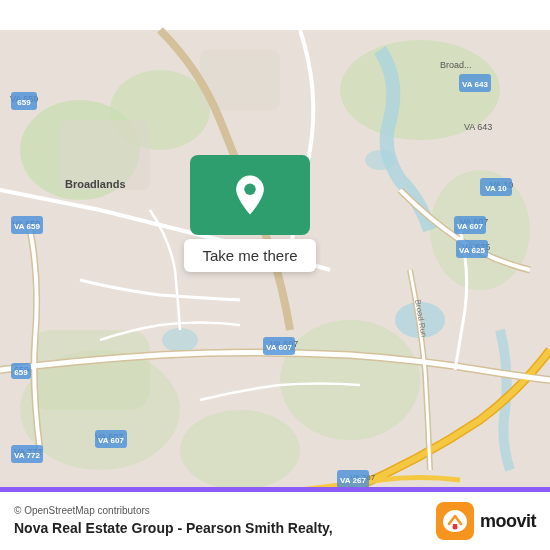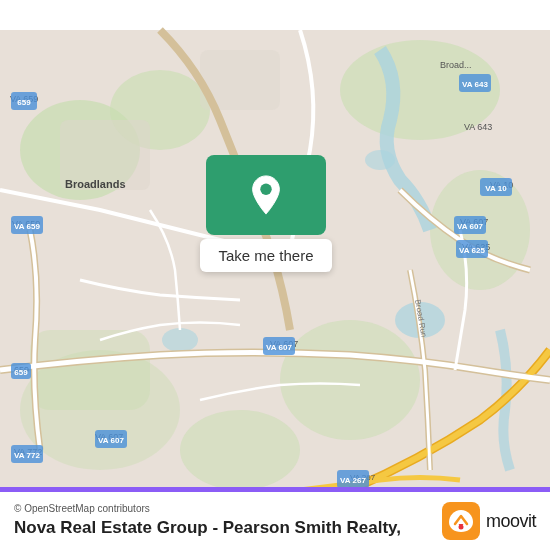--- a/index.html
+++ b/index.html
@@ -21,21 +21,21 @@
     #map-bg {
       width: 100%;
       height: 100%;
       position: absolute;
       top: 0; left: 0;
     }
 
     #popup {
       position: absolute;
       top: 155px;
-      left: 171px;
+      left: 155px;
       width: 190px;
       display: flex;
       flex-direction: column;
       align-items: center;
       z-index: 10;
     }
 
     #popup-box {
       background: #2e9e6e;
       border-radius: 8px;
@@ -83,21 +83,21 @@
       flex-direction: column;
     }
 
     #osm-credit {
       font-size: 10px;
       color: #555;
       margin-bottom: 4px;
     }
 
     #company-name {
-      font-size: 17px;
+      font-size: 14px;
       font-weight: 600;
       color: #222;
       line-height: 1.2;
     }
 
     #company-location {
       font-size: 13px;
       color: #444;
     }
 
@@ -107,21 +107,21 @@
       gap: 6px;
     }
 
     #moovit-icon {
       width: 38px;
       height: 38px;
     }
 
     #moovit-text {
       font-size: 18px;
-      font-weight: 400;
+      font-weight: 700;
       color: #1a1a1a;
       letter-spacing: -0.5px;
     }
   </style>
 </head>
 <body>
 
 <div id="map-container">
 
   <svg id="map-bg" viewBox="0 0 550 490" xmlns="http://www.w3.org/2000/svg">

